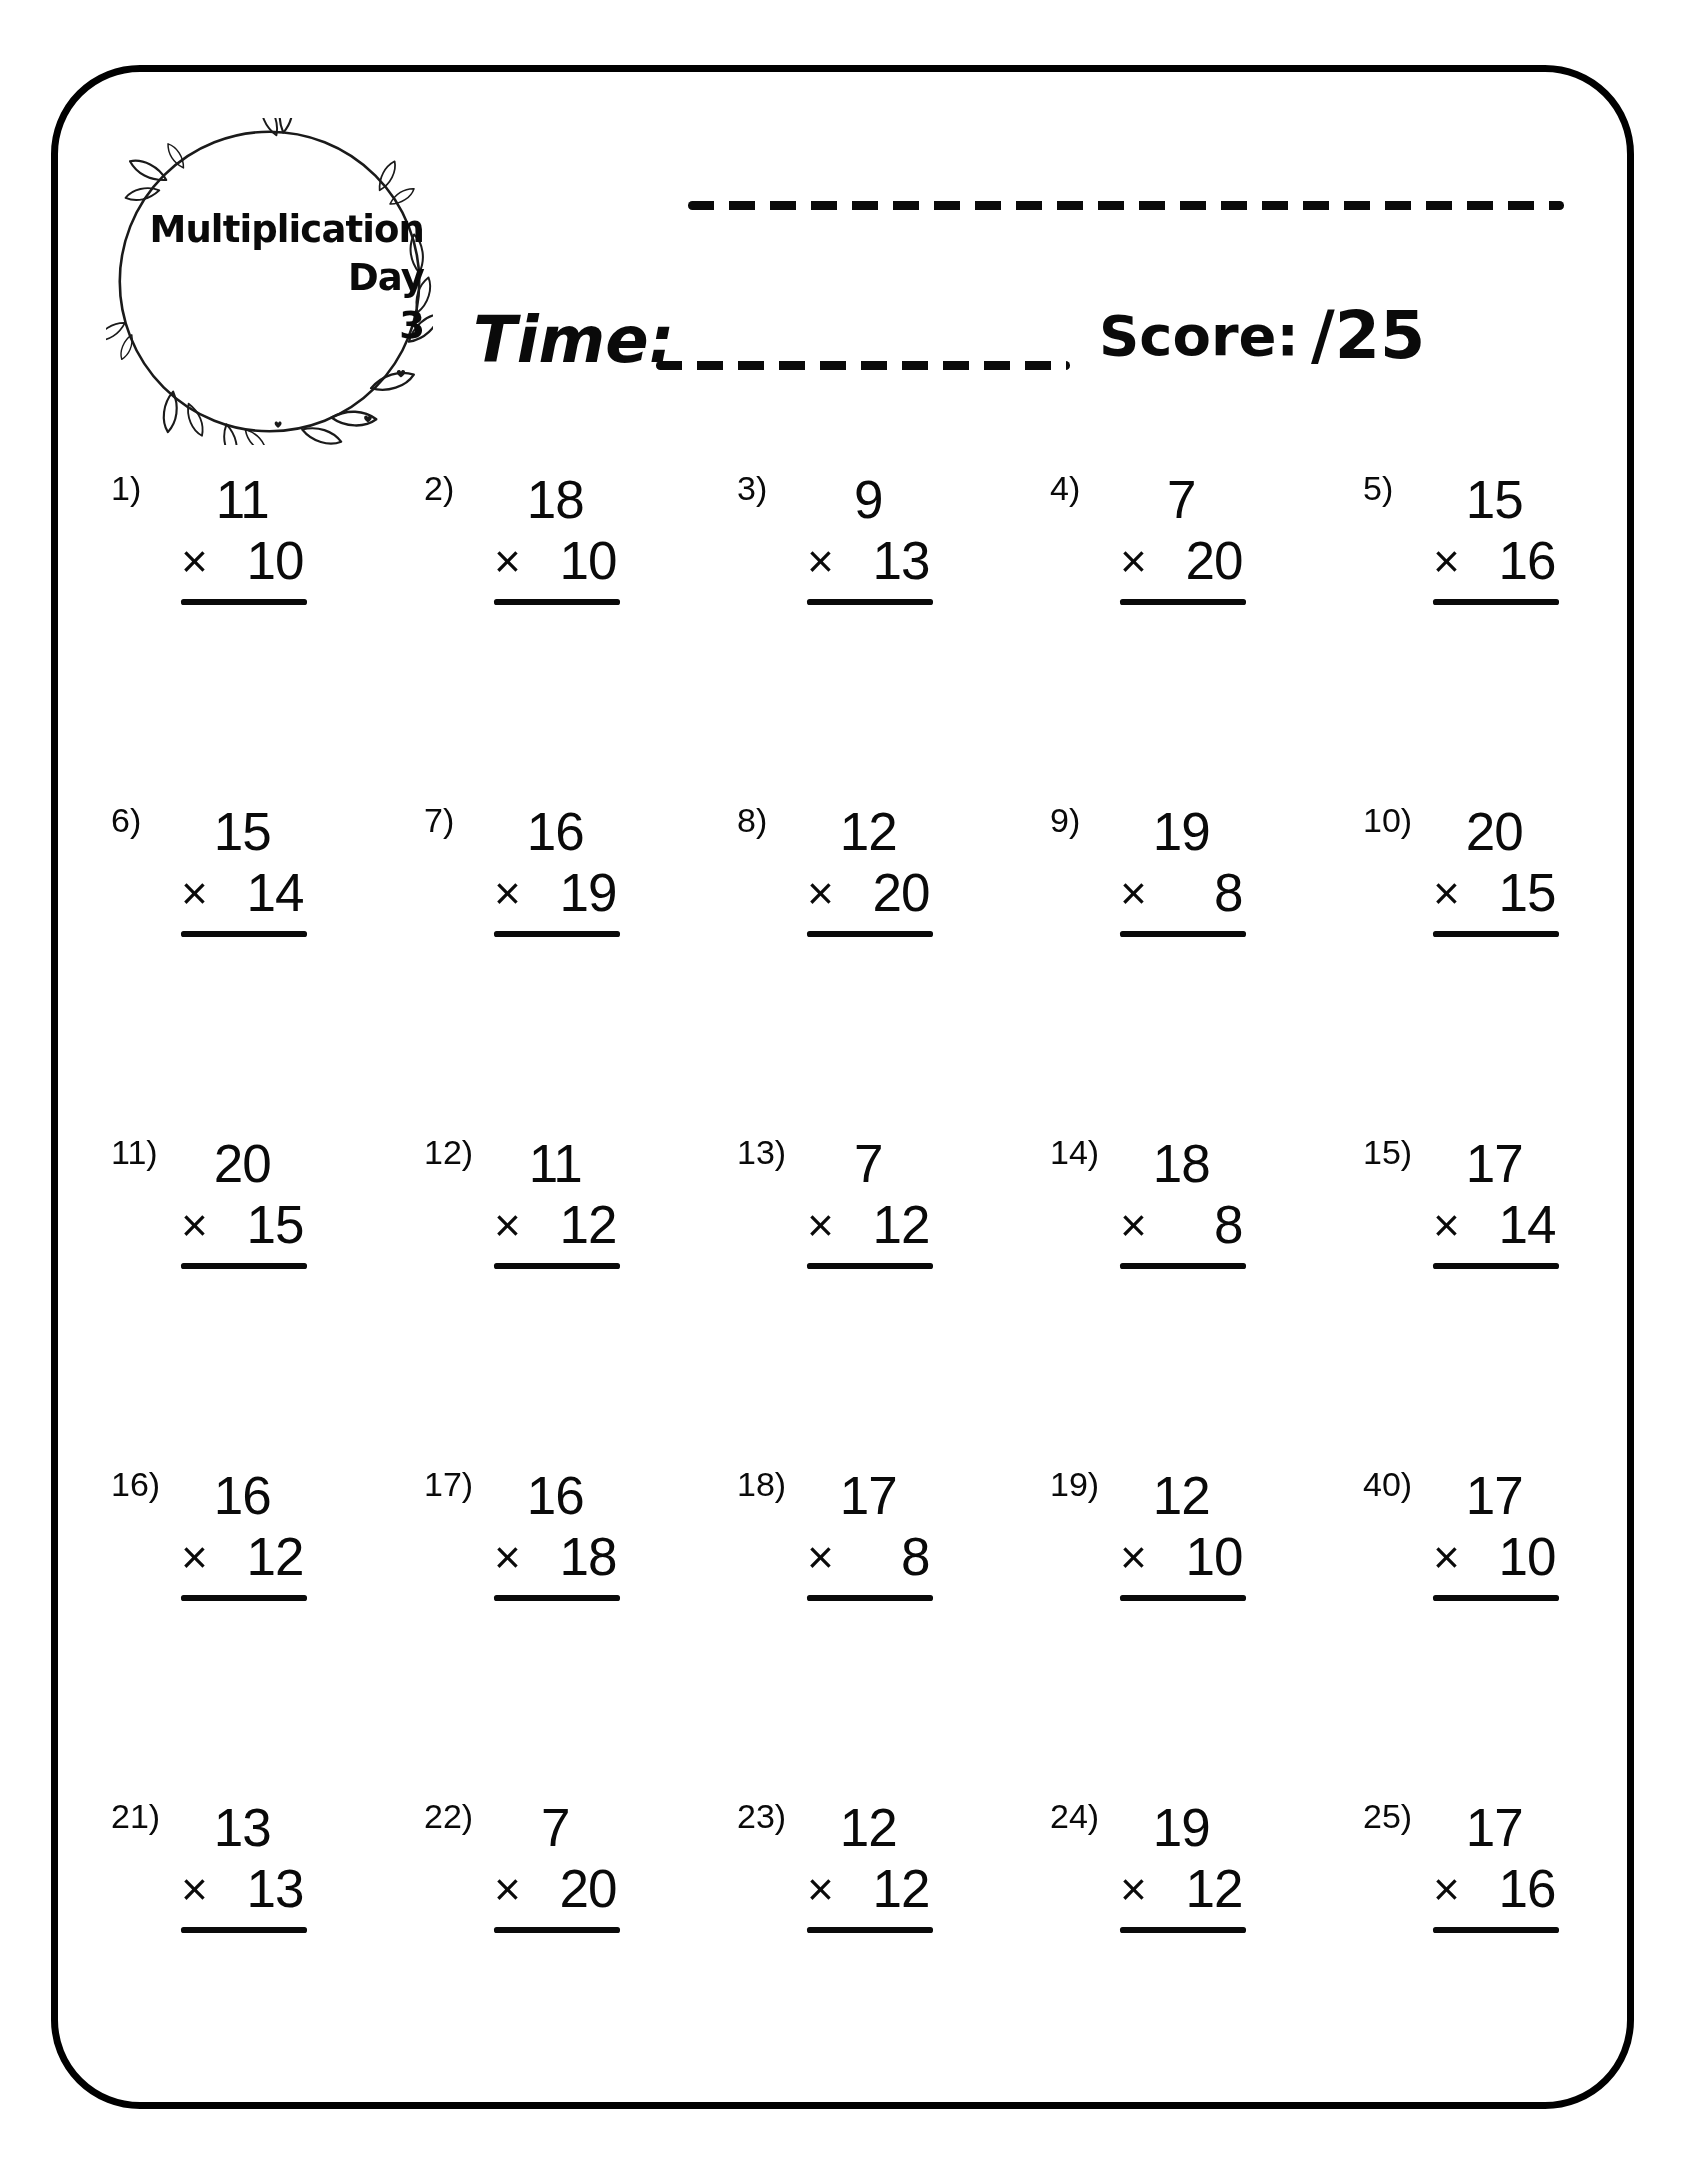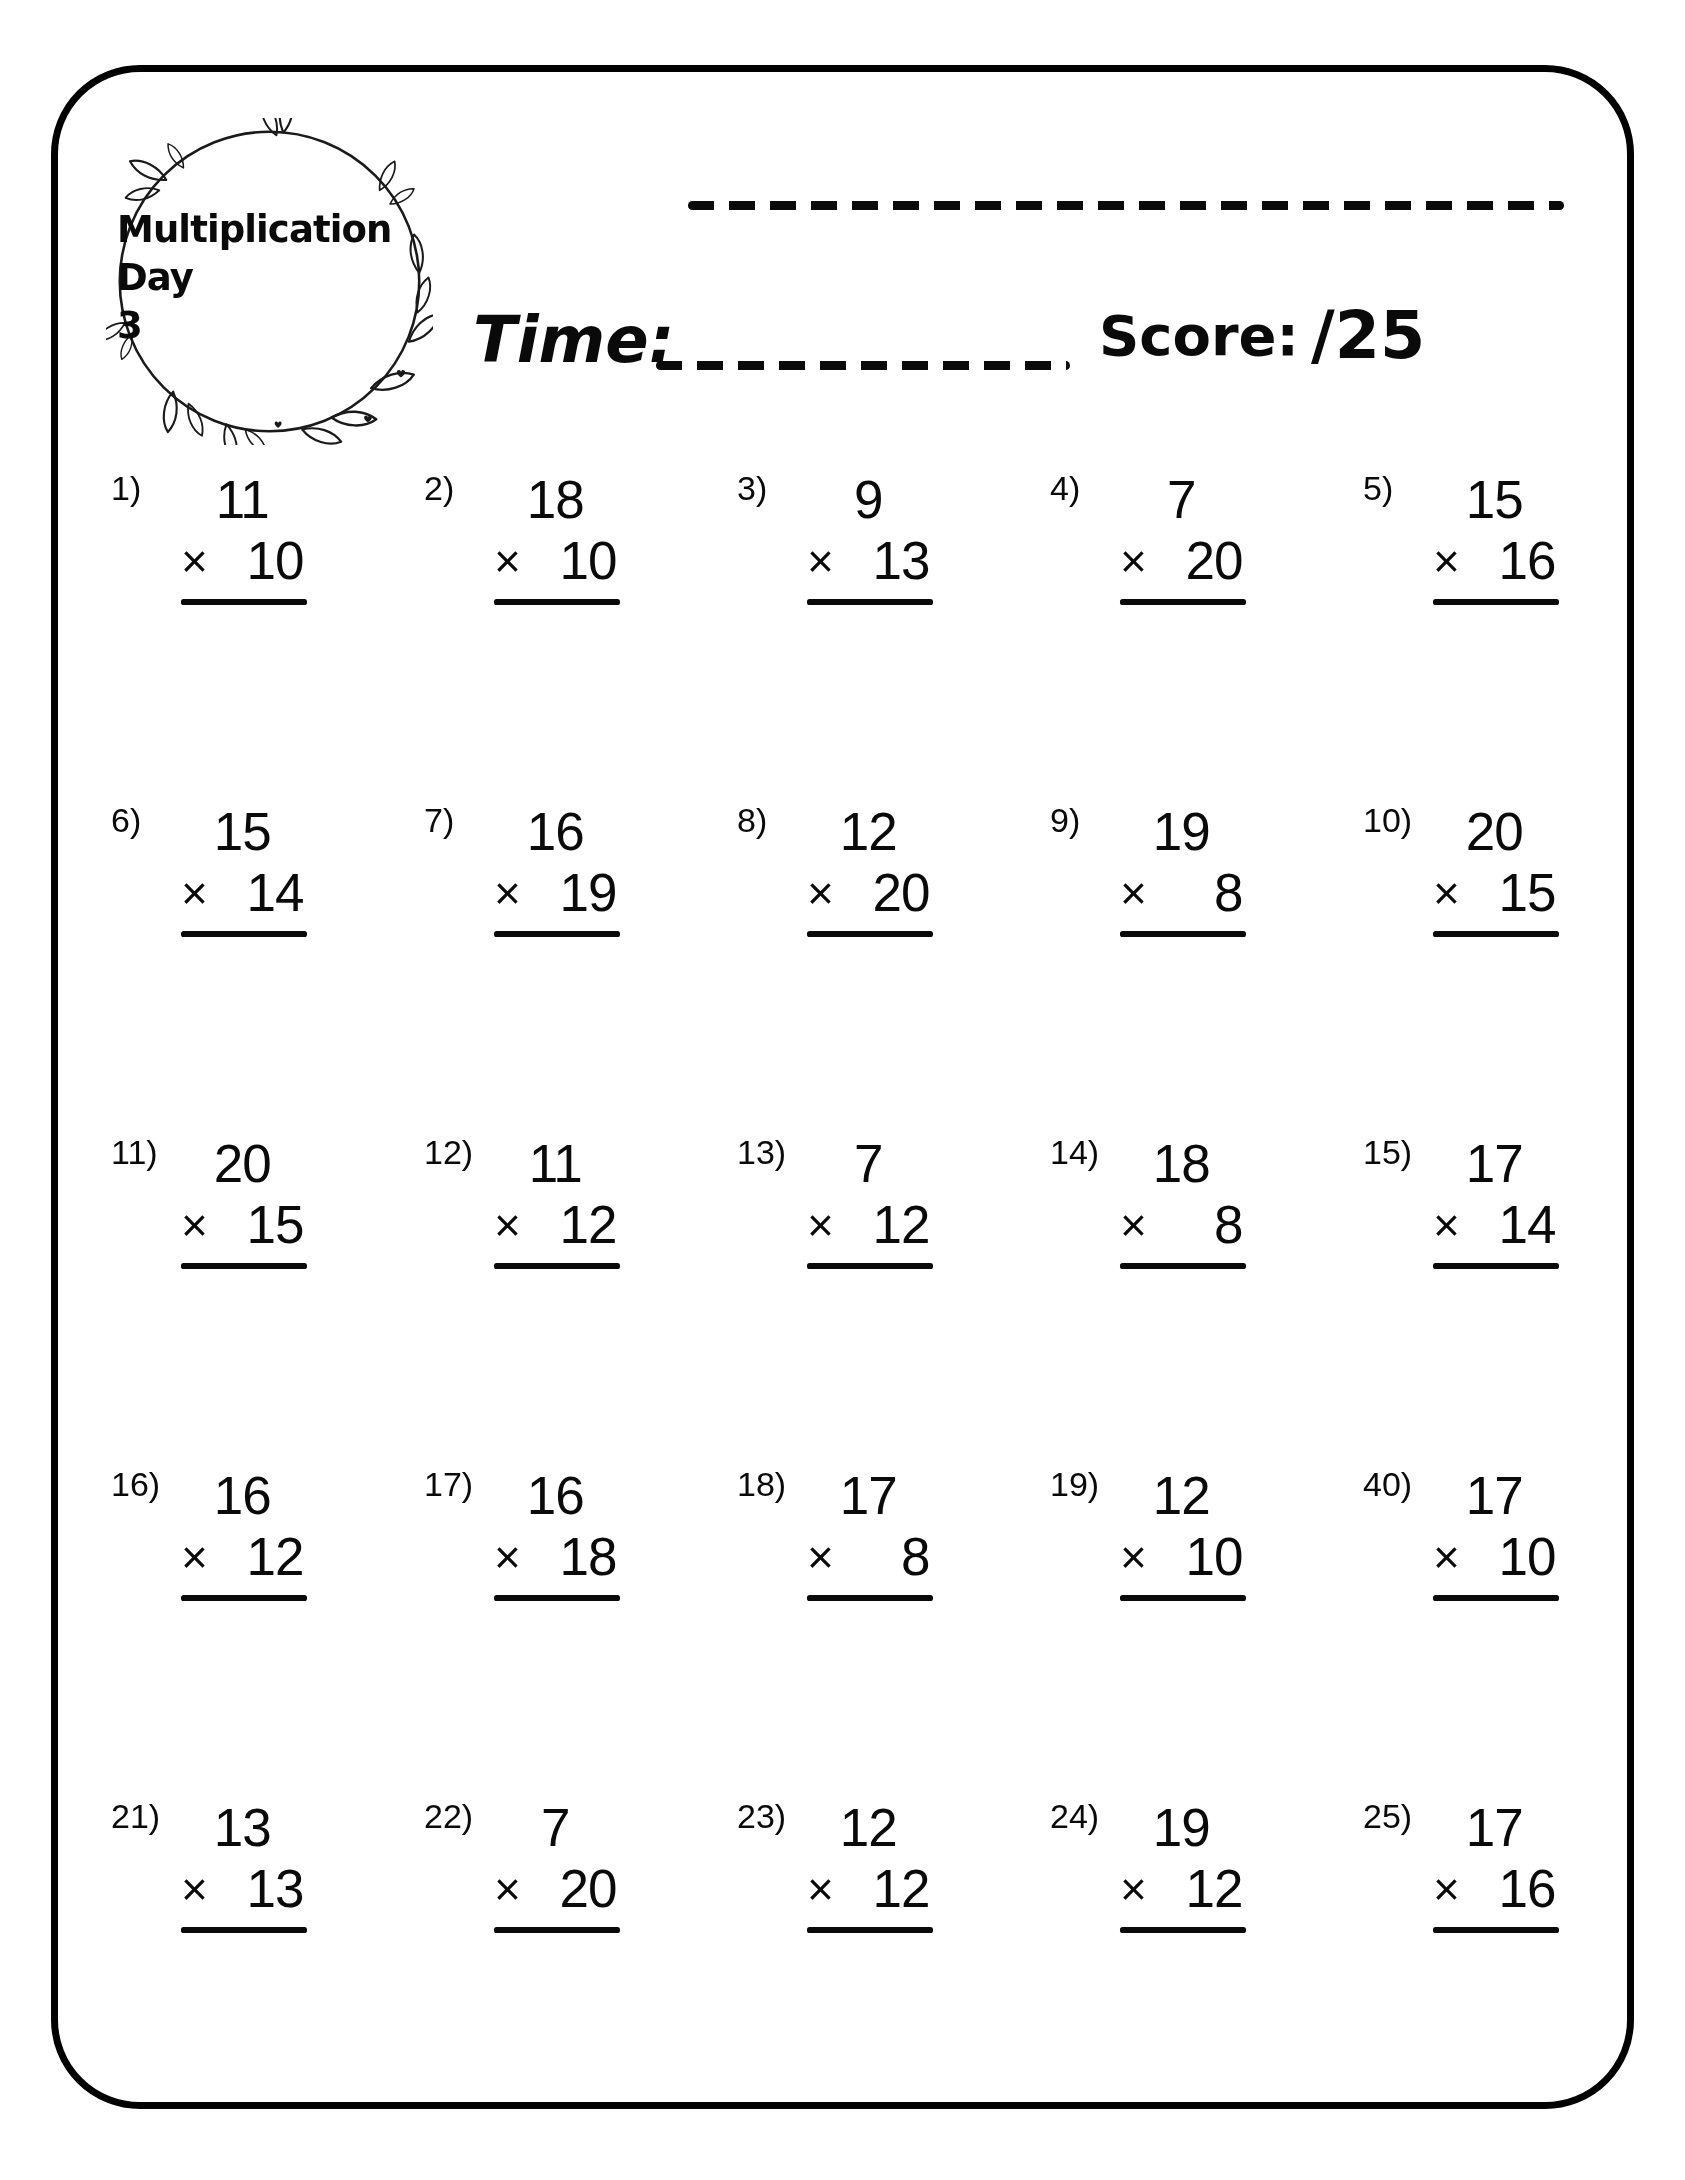--- a/index.html
+++ b/index.html
@@ -14,21 +14,21 @@
   .frame{
     position:absolute;left:51px;top:65px;
     width:1569px;height:2030px;
     border:7.7px solid #000000;
     border-radius:89px;
   }
   
   .wreath{position:absolute;left:106px;top:118px;width:327px;height:327px;}
   .logo-text{
     position:absolute;left:117px;top:206px;width:307px;
-    text-align:left;font-weight:700;
+    text-align:right;font-weight:700;
     font-size:37px;line-height:48px;letter-spacing:-0.9px;
   }
   
   .hlabel{position:absolute;font-weight:700;white-space:nowrap;}
   .name-label{left:473px;top:143px;font-size:65px;}
   .time-label{left:473px;top:303px;font-size:64px;font-style:italic;}
   .score-label{left:1099px;top:303px;font-size:56px;}
   .score-value{position:absolute;left:1311px;top:298px;font-size:65px;font-weight:700;}
   .dash{
     position:absolute;height:8.5px;border-radius:4.3px;

